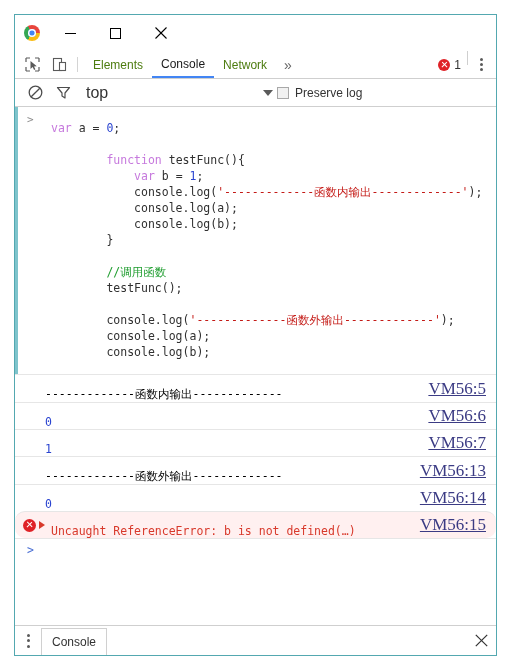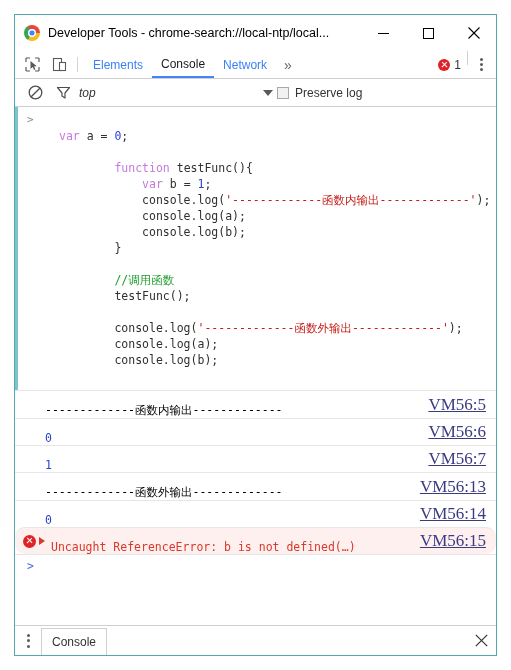--- a/index.html
+++ b/index.html
@@ -88,21 +88,21 @@
   }
   .tbdivider {
     width: 1px;
     background: #d4d4d4;
     margin: 6px 6px 6px 4px;
   }
   .tab {
     display: flex; align-items: center;
     padding: 0 9px;
     font-size: 12px;
-    color: #3b82f6;
+    color: #4d7c0f;
     white-space: nowrap;
     box-sizing: border-box;
   }
   .tab.active {
     color: #1a1a1a;
     border-bottom: 2px solid #4285f4;
   }
   .tab.overflow { font-size: 14px; color: #666; padding: 0 8px; letter-spacing: -1px;}
   .tbspacer { flex: 1 1 auto; }
   .errbadge {
@@ -133,21 +133,21 @@
   
   .filterbar {
     height: 28px; min-height: 28px;
     display: flex; align-items: center;
     border-bottom: 1px solid #cfcfcf;
     background: #fff;
     box-sizing: border-box;
     padding-left: 6px;
   }
   .fbicon { width: 28px; display:flex;align-items:center;justify-content:center;color:#4d4d4d;}
-  .ctx-name { font-size: 12px; color: #333; margin-left: 2px; font-style: italic; }
+  .ctx-name { font-size: 16px; color: #333; margin-left: 9px; }
   .ctx-arrow {
     margin-left: auto;
     width: 0; height: 0;
     border-left: 5px solid transparent;
     border-right: 5px solid transparent;
     border-top: 6px solid #5a5a5a;
   }
   .ctx-wrap { display:flex; align-items:center; width: 196px; }
   .preserve {
     display:flex; align-items:center; gap:6px;
@@ -177,21 +177,21 @@
     box-sizing: border-box;
   }
   .prompt-caret {
     position: absolute;
     left: 9px; top: 5px;
     color: #8a8a8a;
     font-size: 11px;
     line-height: 16px;
   }
   .code {
-    margin: 16px;
+    margin: 8px;
     padding: 0 0 0 25px;
     white-space: pre;
     line-height: 16px;
     color: #303030;
     font-family: "DejaVu Sans Mono", "Liberation Mono", monospace;
     font-size: 11.5px;
   }
   .kw   { color: #c679dd; }
   .num  { color: #2a44d0; }
   .str  { color: #c41a16; }
@@ -287,21 +287,20 @@
   .sb-spacer { flex: 1 1 auto; }
   .sb-close { width: 30px; display:flex;align-items:center;justify-content:center;color:#333;}
 </style>
 </head>
 <body>
 
 <div id="window">
 
   <div class="titlebar">
     <div class="chrome-logo"></div>
-    <div class="title-text">Developer Tools - chrome-search://local-ntp/local...</div>
     <div class="wincontrols">
       <div class="wc">
         <svg width="11" height="11" viewBox="0 0 11 11">
             <line x1="0" y1="5.5" x2="11" y2="5.5" stroke="#000" stroke-width="1"></line>
           </svg>
       </div>
       <div class="wc">
         <svg width="11" height="11" viewBox="0 0 11 11">
             <rect x="0.5" y="0.5" width="10" height="10" fill="none" stroke="#000" stroke-width="1"></rect>
           </svg>

